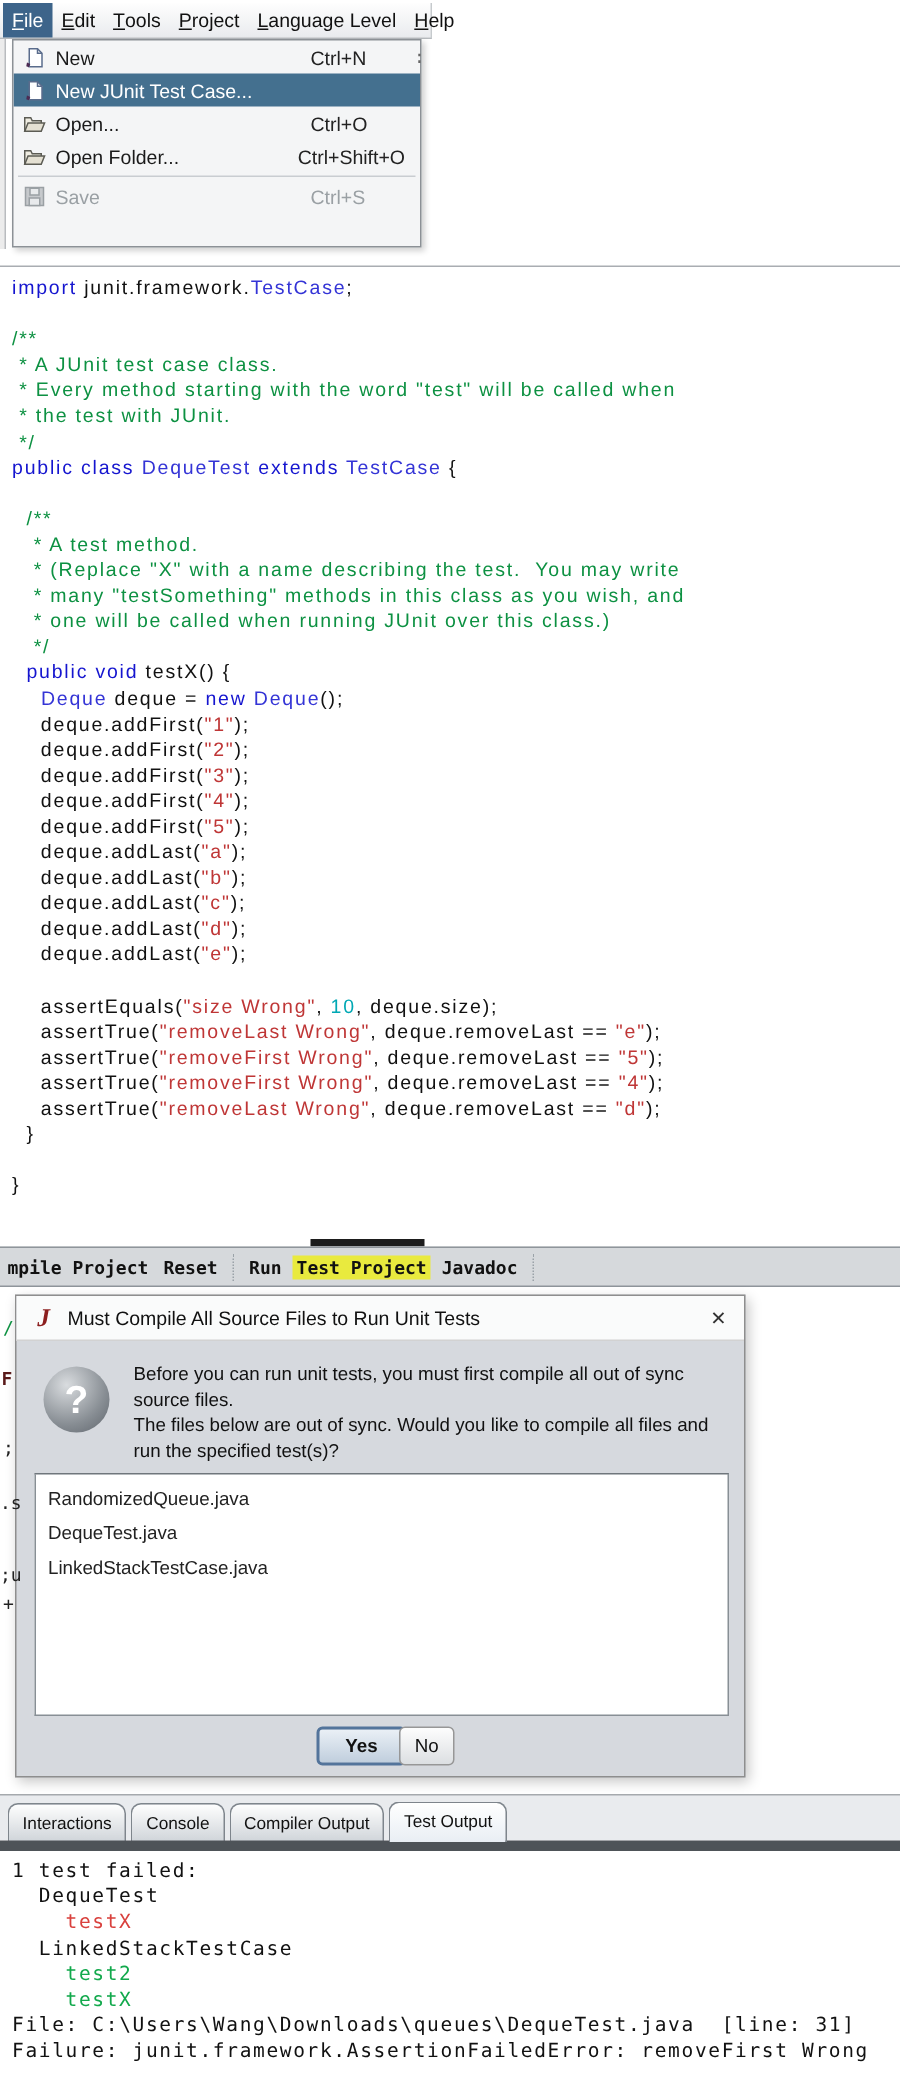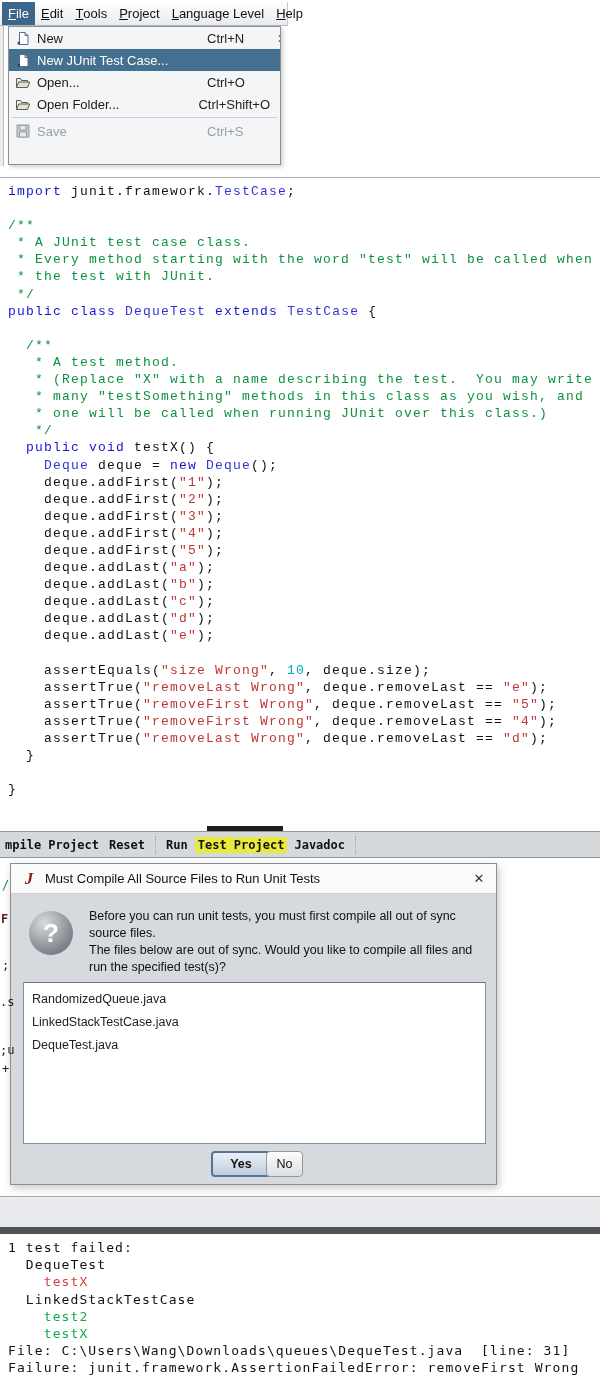--- a/index.html
+++ b/index.html
@@ -27,21 +27,21 @@
   .menu-row.dis{color:#9aa0a4}
   .menu-row.dis .mr-short{color:#9aa0a4}
   .mi{width:16px;height:16px;margin-right:6px;flex:none;display:inline-flex;align-items:center;justify-content:center}
   .mr-label{width:170px;overflow:hidden}
   .mr-short{color:#222;font-size:13px}
   .menu-sep{height:1px;background:#c9cdd1;margin:2px 3px}
 
   
   .editor{position:absolute;left:0;top:177px;width:600px;height:623px;border-top:1px solid #a9adb2;
     padding:5px 0 0 8px;background:#fff;overflow:hidden;
-    font-family:Liberation Mono, monospace;font-size:13px;letter-spacing:1.2px;line-height:17.1px;white-space:pre}
+    font-family:Liberation Sans, sans-serif;font-size:13px;letter-spacing:1.2px;line-height:17.1px;white-space:pre}
   .cl{height:17.1px}
   .k{color:var(--kw)} .t{color:var(--type)} .c{color:var(--comment)}
   .s{color:var(--string)} .n{color:var(--number)} .p{color:#111}
   .b{font-weight:normal;color:#111} .r{color:var(--red)} .g{color:var(--green)}
 
   
   .frag-bar{position:absolute;left:207px;top:826px;width:76px;height:5px;background:#1d1d1d}
   .toolbar{position:absolute;left:0;top:831px;width:600px;height:27px;background:#d6d9dc;
     border-top:1px solid #8f959b;border-bottom:1px solid #8f959b;display:flex;align-items:center;
     font-family:"DejaVu Sans Mono",monospace;font-weight:bold;font-size:12px;color:#111}
@@ -182,28 +182,34 @@
       <div class="dlg-close">✕</div>
     </div>
     <div class="q-icon">?</div>
     <div class="dlg-msg">
       <div>Before you can run unit tests, you must first compile all out of sync source files.</div>
       <div>The files below are out of sync. Would you like to compile all files and</div>
       <div>run the specified test(s)?</div>
     </div>
     <div class="dlg-list">
         <div class="li">RandomizedQueue.java</div>
+        <div class="li">DequeTest.java</div>
         <div class="li">LinkedStackTestCase.java</div>
-        <div class="li">DequeTest.java</div>
       </div>
     <div class="btn btn-yes">Yes</div>
     <div class="btn btn-no">No</div>
   </div>
 
   <div class="tabs-strip"></div>
+  <div class="tabs-row">
+      <div class="tab">Interactions</div>
+      <div class="tab">Console</div>
+      <div class="tab">Compiler Output</div>
+      <div class="tab sel">Test Output</div>
+    </div>
   <div class="dark-band"></div>
   <div class="output"><div class="ol"><span class="b">1 test failed:</span></div><div class="ol"><span class="p">  DequeTest</span></div><div class="ol"><span class="r">    testX</span></div><div class="ol"><span class="p">  LinkedStackTestCase</span></div><div class="ol"><span class="g">    test2</span></div><div class="ol"><span class="g">    testX</span></div><div class="ol"><span class="b">File:</span><span class="p"> C:\Users\Wang\Downloads\queues\DequeTest.java  [line: 31]</span></div><div class="ol"><span class="b">Failure:</span><span class="p"> junit.framework.AssertionFailedError: removeFirst Wrong</span></div></div>
 
 <div class="frag" style="left: 276px; top: 31px; color: rgb(102, 102, 102);">:</div>
     <div class="frag" style="left: 2px; top: 878px; color: rgb(13, 145, 66);">/</div>
     <div class="frag" style="left: 1px; top: 912px; color: rgb(90, 26, 26); font-weight: bold;">F</div>
     <div class="frag" style="left: 2px; top: 958px; color: rgb(34, 34, 34);">;</div>
     <div class="frag" style="left: 0px; top: 995px; color: rgb(34, 34, 34);">.s</div>
     <div class="frag" style="left: 0px; top: 1043px; color: rgb(34, 34, 34);">;u</div>
     <div class="frag" style="left: 2px; top: 1062px; color: rgb(34, 34, 34);">+</div>

